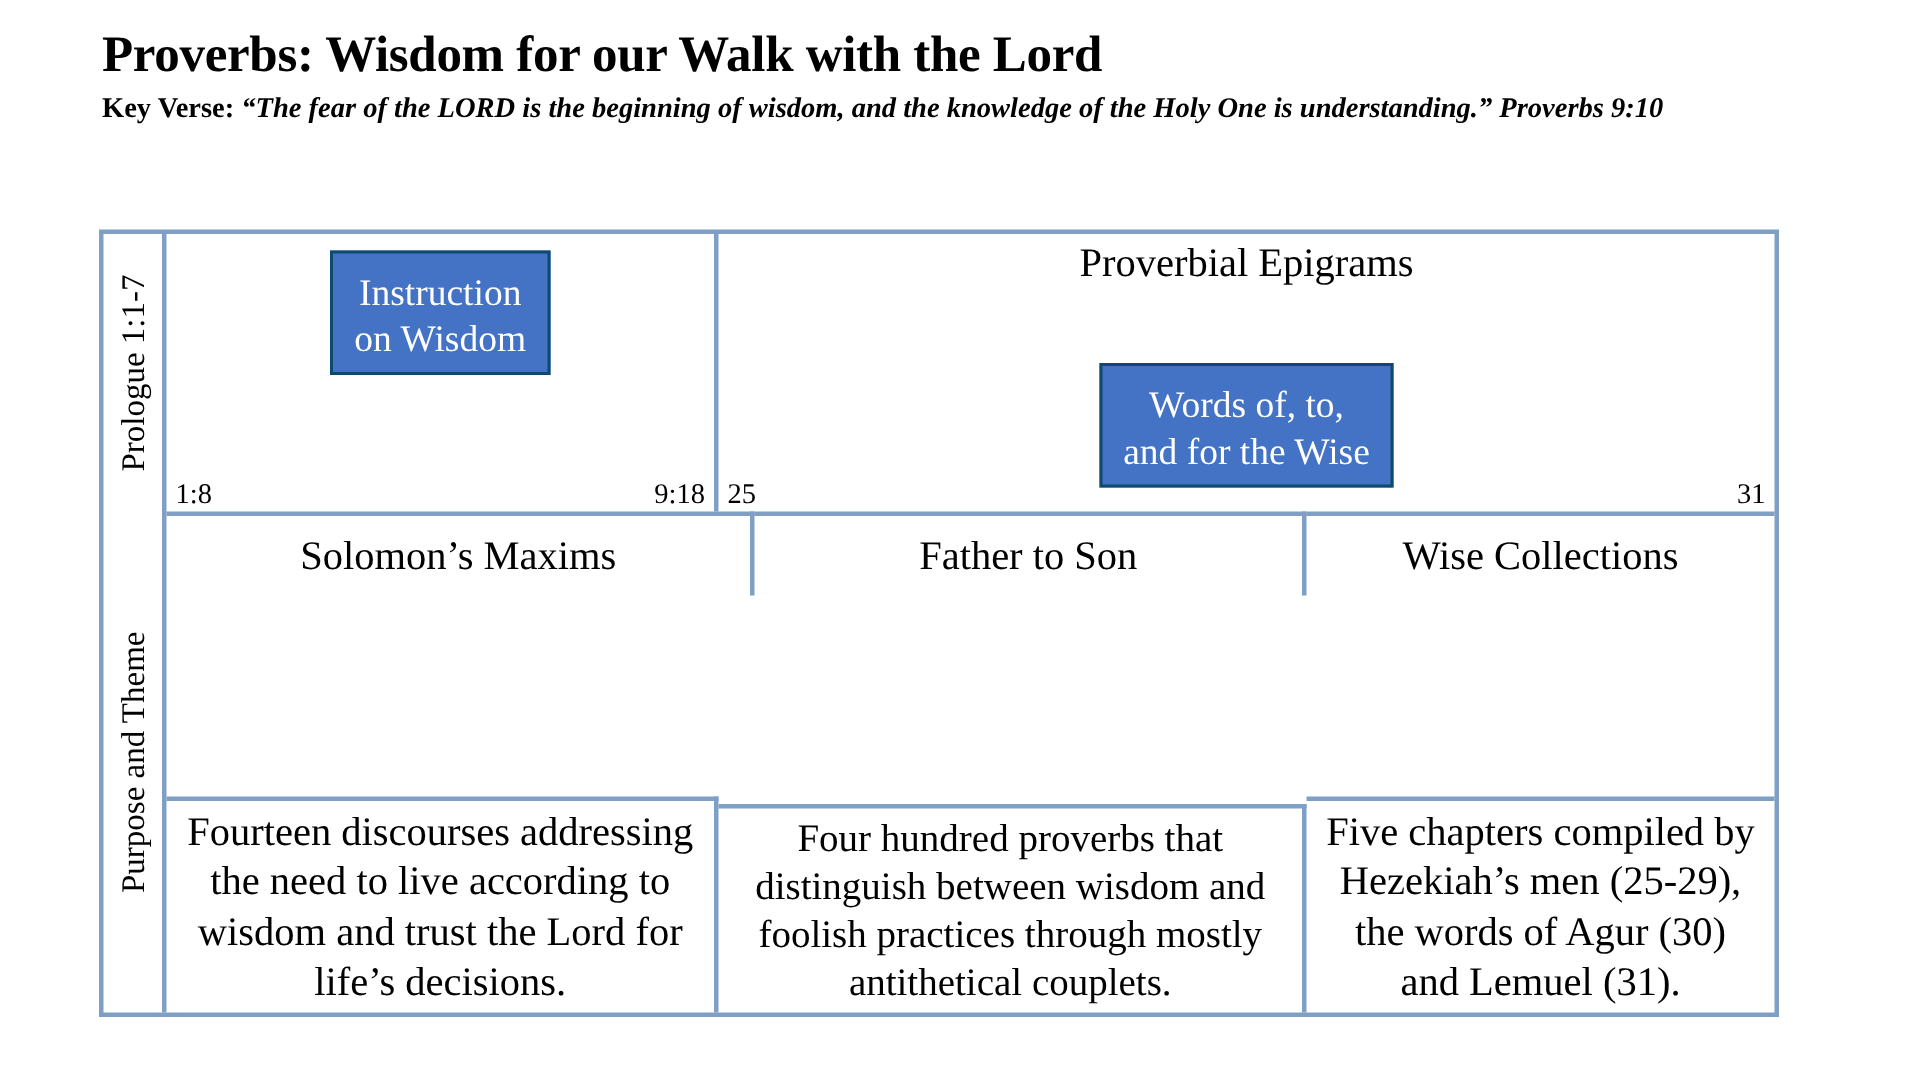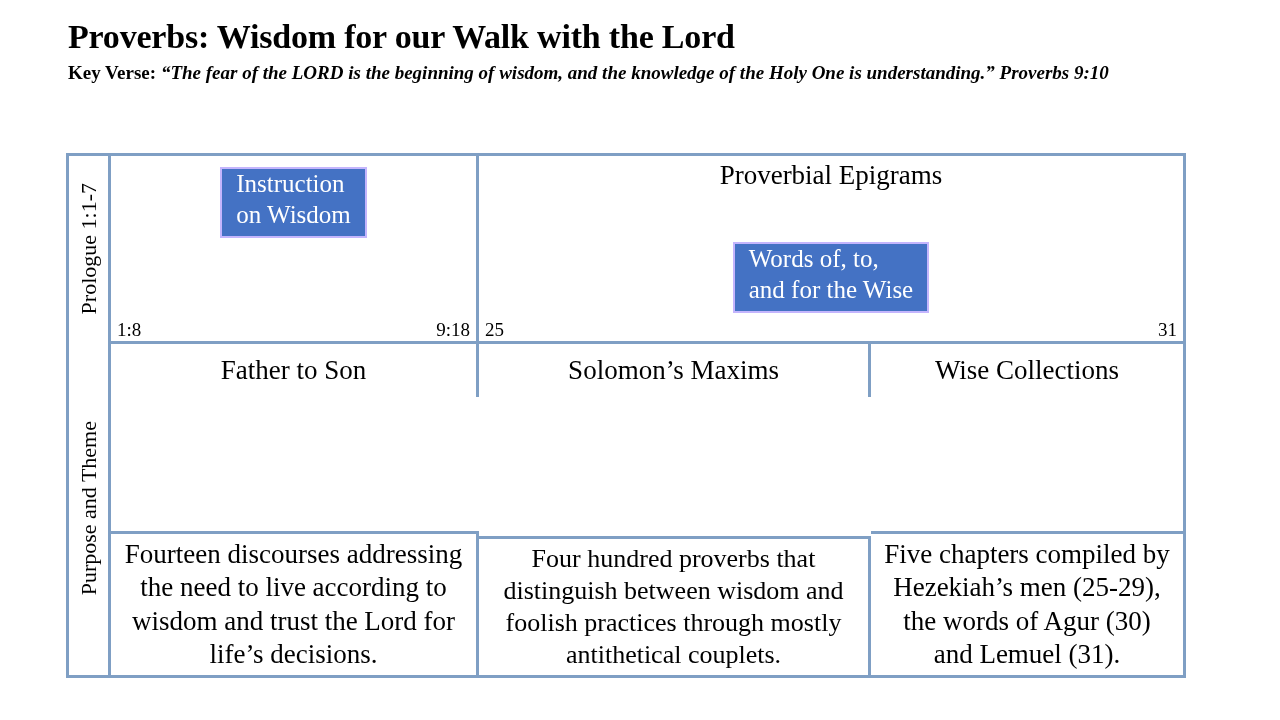--- a/index.html
+++ b/index.html
@@ -114,26 +114,26 @@
   }
   .section-title {
     font-size: 27px;
     line-height: 1.12;
     text-align: center;
     white-space: nowrap;
   }
   .blue-box {
     margin-top: 7px;
     background: #4472C4;
-    border: 2px solid #c4b5fd;
+    border: 2px solid #0c4a6e;
     color: #ffffff;
     font-size: 25px;
     line-height: 1.22;
-    text-align: left;
-    padding: 0 14px 6px 14px;
+    text-align: center;
+    padding: 12px 14px 6px 14px;
     box-sizing: border-box;
   }
   .blue-box .bb-line { display: block; white-space: nowrap; }
   .verse-range {
     position: absolute;
     left: 0;
     right: 0;
     bottom: 2px;
     display: flex;
     justify-content: space-between;
@@ -214,25 +214,25 @@
           <span class="bb-line">and for the Wise</span>
         </div>
         <div class="verse-range">
           <span>25</span>
           <span>31</span>
         </div>
       </div>
     </div>
 
     <div class="grid-row" id="row-subtitles">
+      <div class="cell col-2 subtitle-cell">
+        <span class="subtitle-text">Solomon’s Maxims</span>
+      </div>
       <div class="cell col-1 subtitle-cell">
         <span class="subtitle-text">Father to Son</span>
-      </div>
-      <div class="cell col-2 subtitle-cell">
-        <span class="subtitle-text">Solomon’s Maxims</span>
       </div>
       <div class="cell col-3 subtitle-cell">
         <span class="subtitle-text">Wise Collections</span>
       </div>
     </div>
 
     <div class="grid-row" id="row-body">
       <div class="cell col-1 body-cell" id="body-col-1">
         <div class="body-text">Fourteen discourses addressing the need to live according to wisdom and trust the Lord for life’s decisions.</div>
       </div>

